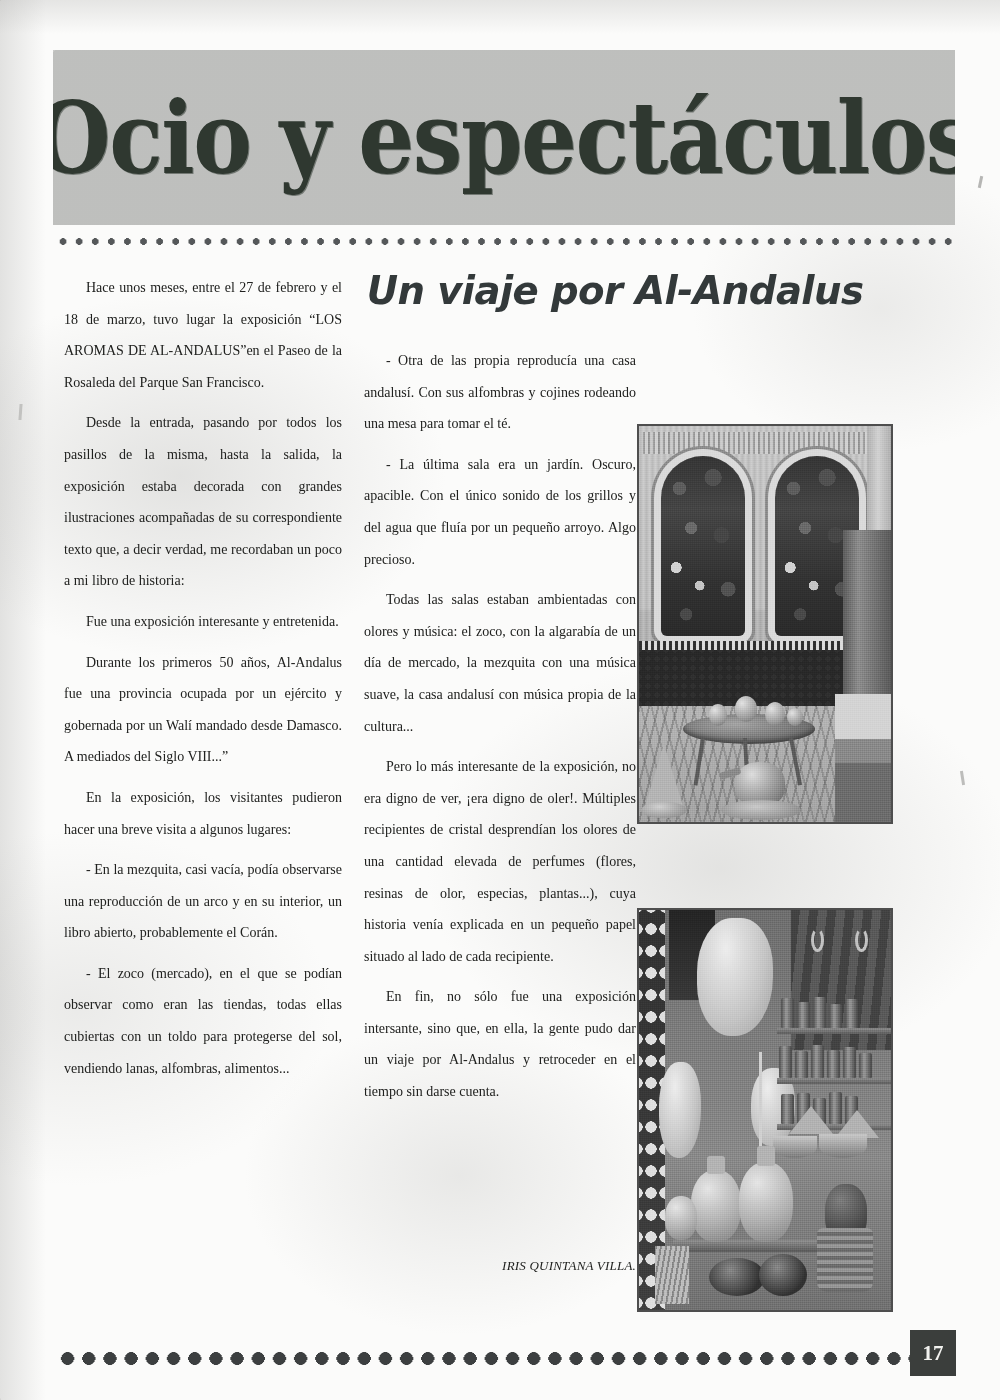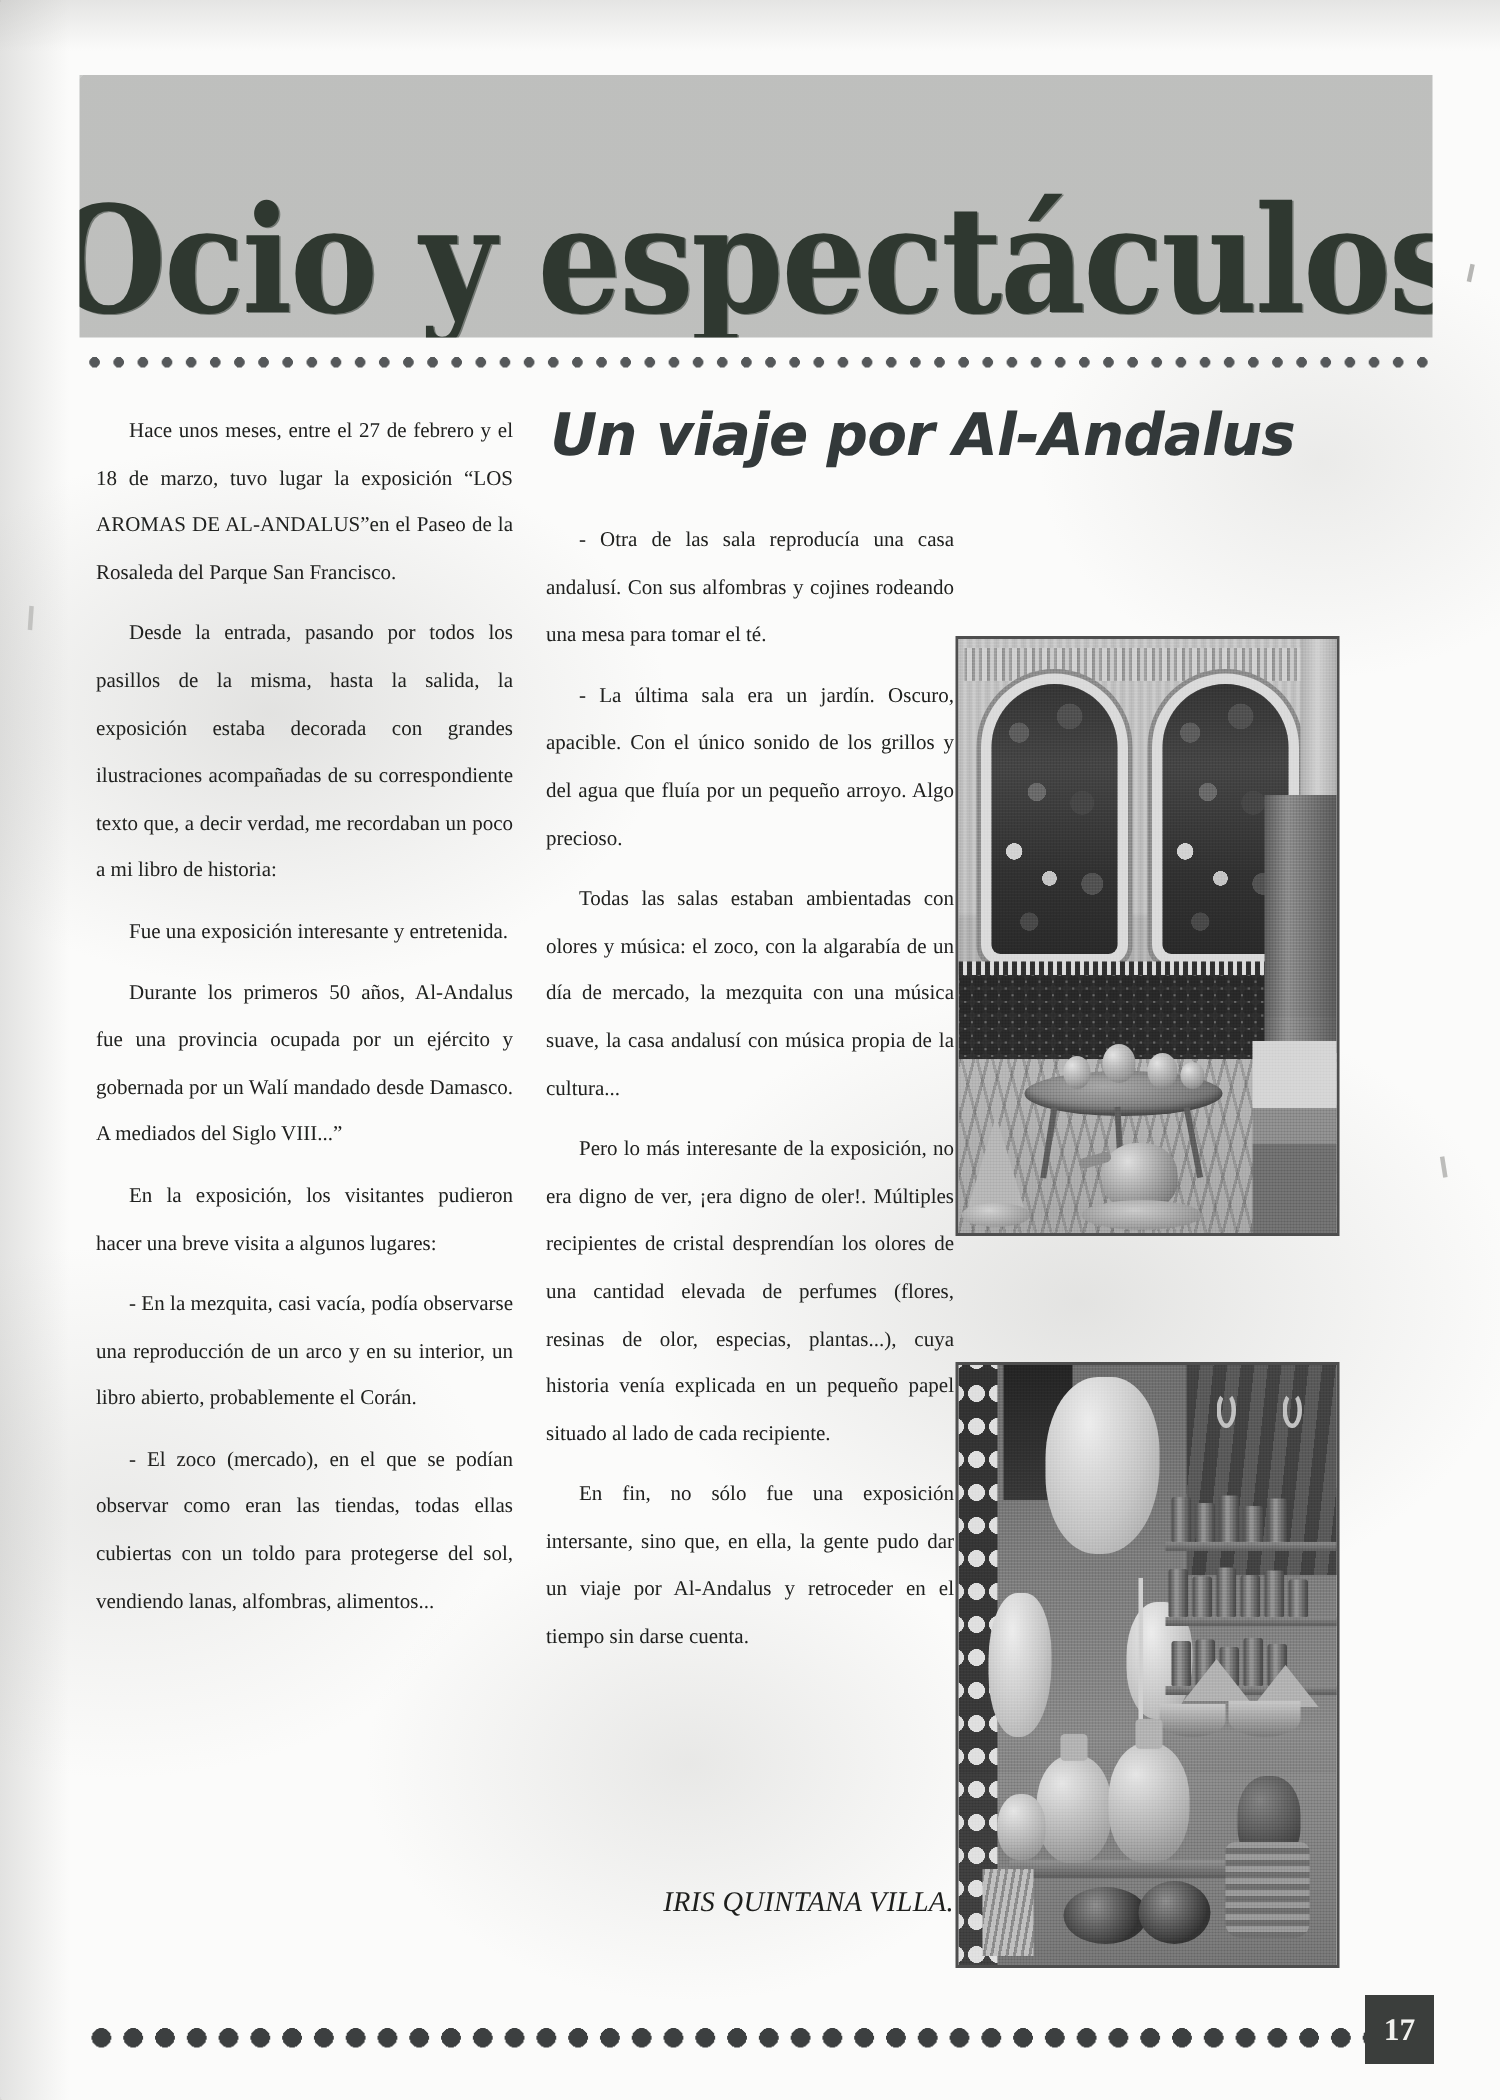--- a/index.html
+++ b/index.html
@@ -40,21 +40,21 @@
 
   
   .masthead {
     position: absolute;
     left: 53px; top: 50px;
     width: 902px; height: 175px;
     background:
       linear-gradient(135deg, rgba(255,255,255,0.10) 0 2px, rgba(0,0,0,0.02) 2px 5px),
       #c2c3c1;
     display: flex;
-    align-items: flex-end;
+    align-items: center;
     justify-content: center;
     overflow: hidden;
   }
   .masthead-title {
     font-family: "DejaVu Serif", "Liberation Serif", serif;
     font-weight: 700;
     font-size: 88px;
     letter-spacing: -1.5px;
     color: #2f3830;
     white-space: nowrap;
@@ -111,21 +111,21 @@
     transform: scaleX(0.99);
   }
 
   .byline {
     position: absolute;
     left: 364px; top: 1258px;
     width: 272px;
     text-align: right;
     font-family: "Liberation Serif", serif;
     font-style: italic;
-    font-size: 19px;
+    font-size: 13px;
     letter-spacing: 0.2px;
     color: #1e1f1d;
   }
 
   
   .photo {
     position: absolute;
     border: 2px solid #4a4c4a;
     overflow: hidden;
     filter: grayscale(1) contrast(0.96);
@@ -356,21 +356,21 @@
   <p>Hace unos meses, entre el 27 de febrero y el 18 de marzo, tuvo lugar la exposición “LOS AROMAS DE AL-ANDALUS”en el Paseo de la Rosaleda del Parque San Francisco.</p>
   <p>Desde la entrada, pasando por todos los pasillos de la misma, hasta la salida, la exposición estaba decorada con grandes ilustraciones acompañadas de su correspondiente texto que, a decir verdad, me recordaban un poco a mi libro de historia:</p>
   <p>Fue una exposición interesante y entretenida.</p>
   <p>Durante los primeros 50 años, Al-Andalus fue una provincia ocupada por un ejército y gobernada por un Walí mandado desde Damasco. A mediados del Siglo VIII...”</p>
   <p>En la exposición, los visitantes pudieron hacer una breve visita a algunos lugares:</p>
   <p>- En la mezquita, casi vacía, podía observarse una reproducción de un arco y en su interior, un libro abierto, probablemente el Corán.</p>
   <p>- El zoco (mercado), en el que se podían observar como eran las tiendas, todas ellas cubiertas con un toldo para protegerse del sol, vendiendo lanas, alfombras, alimentos...</p>
 </div>
 
 <div class="col col-mid">
-  <p>- Otra de las sala reproducía una casa andalusí. Con sus alfombras y cojines rodeando una mesa para tomar el té.</p>
+  <p>- Otra de las propia reproducía una casa andalusí. Con sus alfombras y cojines rodeando una mesa para tomar el té.</p>
   <p>- La última sala era un jardín. Oscuro, apacible. Con el único sonido de los grillos y del agua que fluía por un pequeño arroyo. Algo precioso.</p>
   <p>Todas las salas estaban ambientadas con olores y música: el zoco, con la algarabía de un día de mercado, la mezquita con una música suave, la casa andalusí con música propia de la cultura...</p>
   <p>Pero lo más interesante de la exposición, no era digno de ver, ¡era digno de oler!. Múltiples recipientes de cristal desprendían los olores de una cantidad elevada de perfumes (flores, resinas de olor, especias, plantas...), cuya historia venía explicada en un pequeño papel situado al lado de cada recipiente.</p>
   <p>En fin, no sólo fue una exposición intersante, sino que, en ella, la gente pudo dar un viaje por Al-Andalus y retroceder en el tiempo sin darse cuenta.</p>
 </div>
 
 <div class="byline">IRIS QUINTANA VILLA.</div>
 
 <div class="photo photo-top">
   <div class="ph-layer pt-wall"></div>

